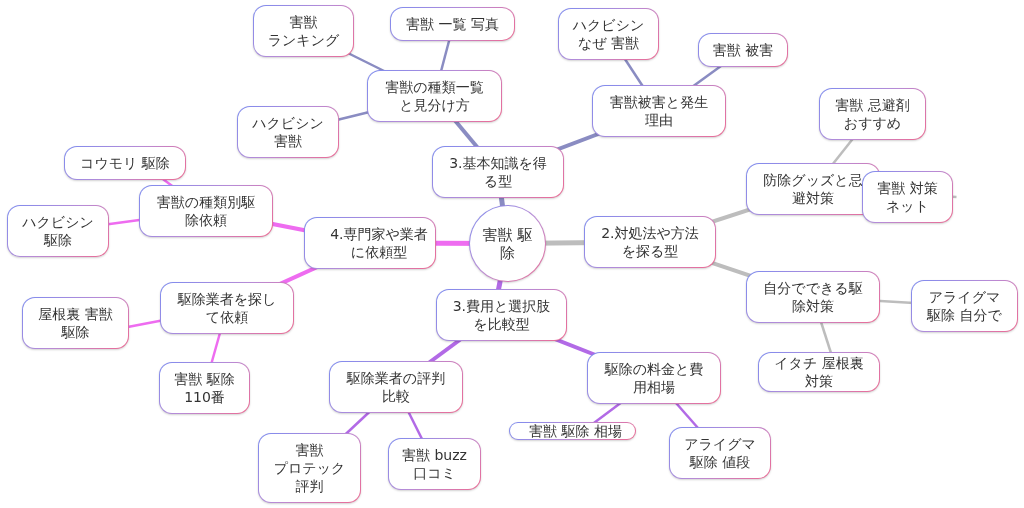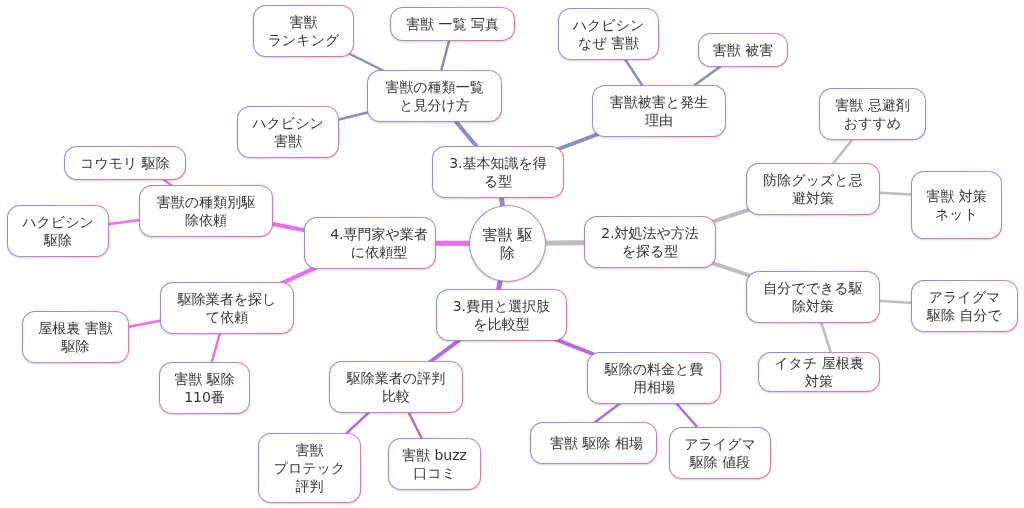--- a/index.html
+++ b/index.html
@@ -70,49 +70,49 @@
 <div class="node" style="left:558px;top:8px;width:101px;height:52px;">ハクビシン
 なぜ 害獣</div>
 <div class="node" style="left:698px;top:33px;width:90px;height:34px;">害獣 被害</div>
 
 <div class="node" style="left:584px;top:216px;width:132px;height:52px;">2.対処法や方法
 を探る型</div>
 <div class="node" style="left:746px;top:163px;width:134px;height:52px;">防除グッズと忌
 避対策</div>
 <div class="node" style="left:819px;top:88px;width:107px;height:52px;">害獣 忌避剤
 おすすめ</div>
-<div class="node" style="left:911px;top:171px;width:91px;height:68px;">害獣 対策
+<div class="node" style="left:862px;top:171px;width:91px;height:52px;">害獣 対策
 ネット</div>
 <div class="node" style="left:746px;top:271px;width:134px;height:52px;">自分でできる駆
 除対策</div>
 <div class="node" style="left:911px;top:280px;width:107px;height:52px;">アライグマ
 駆除 自分で</div>
 <div class="node" style="left:758px;top:352px;width:122px;height:40px;">イタチ 屋根裏
 対策</div>
 
 <div class="node" style="left:428px;top:289px;width:131px;height:52px;margin-left:8px;">3.費用と選択肢
 を比較型</div>
 <div class="node" style="left:329px;top:361px;width:134px;height:52px;">駆除業者の評判
 比較</div>
 <div class="node" style="left:258px;top:433px;width:103px;height:70px;">害獣
 プロテック
 評判</div>
 <div class="node" style="left:388px;top:438px;width:93px;height:52px;">害獣 buzz
 口コミ</div>
 <div class="node" style="left:587px;top:352px;width:134px;height:52px;">駆除の料金と費
 用相場</div>
-<div class="node" style="left:530px;top:422px;width:127px;height:42px;padding-left:12px;">害獣 駆除 相場</div>
+<div class="node" style="left:509px;top:422px;width:127px;height:18px;padding-left:12px;">害獣 駆除 相場</div>
 <div class="node" style="left:669px;top:427px;width:102px;height:52px;">アライグマ
 駆除 値段</div>
 
 <div class="node" style="left:304px;top:217px;width:132px;height:52px;padding-left:24px;">4.専門家や業者
 に依頼型</div>
 <div class="node" style="left:139px;top:185px;width:134px;height:52px;">害獣の種類別駆
 除依頼</div>
 <div class="node" style="left:64px;top:146px;width:122px;height:34px;">コウモリ 駆除</div>
 <div class="node" style="left:7px;top:205px;width:102px;height:52px;">ハクビシン
 駆除</div>
 <div class="node" style="left:160px;top:282px;width:134px;height:52px;">駆除業者を探し
 て依頼</div>
-<div class="node" style="left:22px;top:311px;width:107px;height:52px;">屋根裏 害獣
+<div class="node" style="left:22px;top:297px;width:107px;height:52px;">屋根裏 害獣
 駆除</div>
 <div class="node" style="left:159px;top:362px;width:91px;height:52px;">害獣 駆除
 110番</div>
 
 </body></html>

